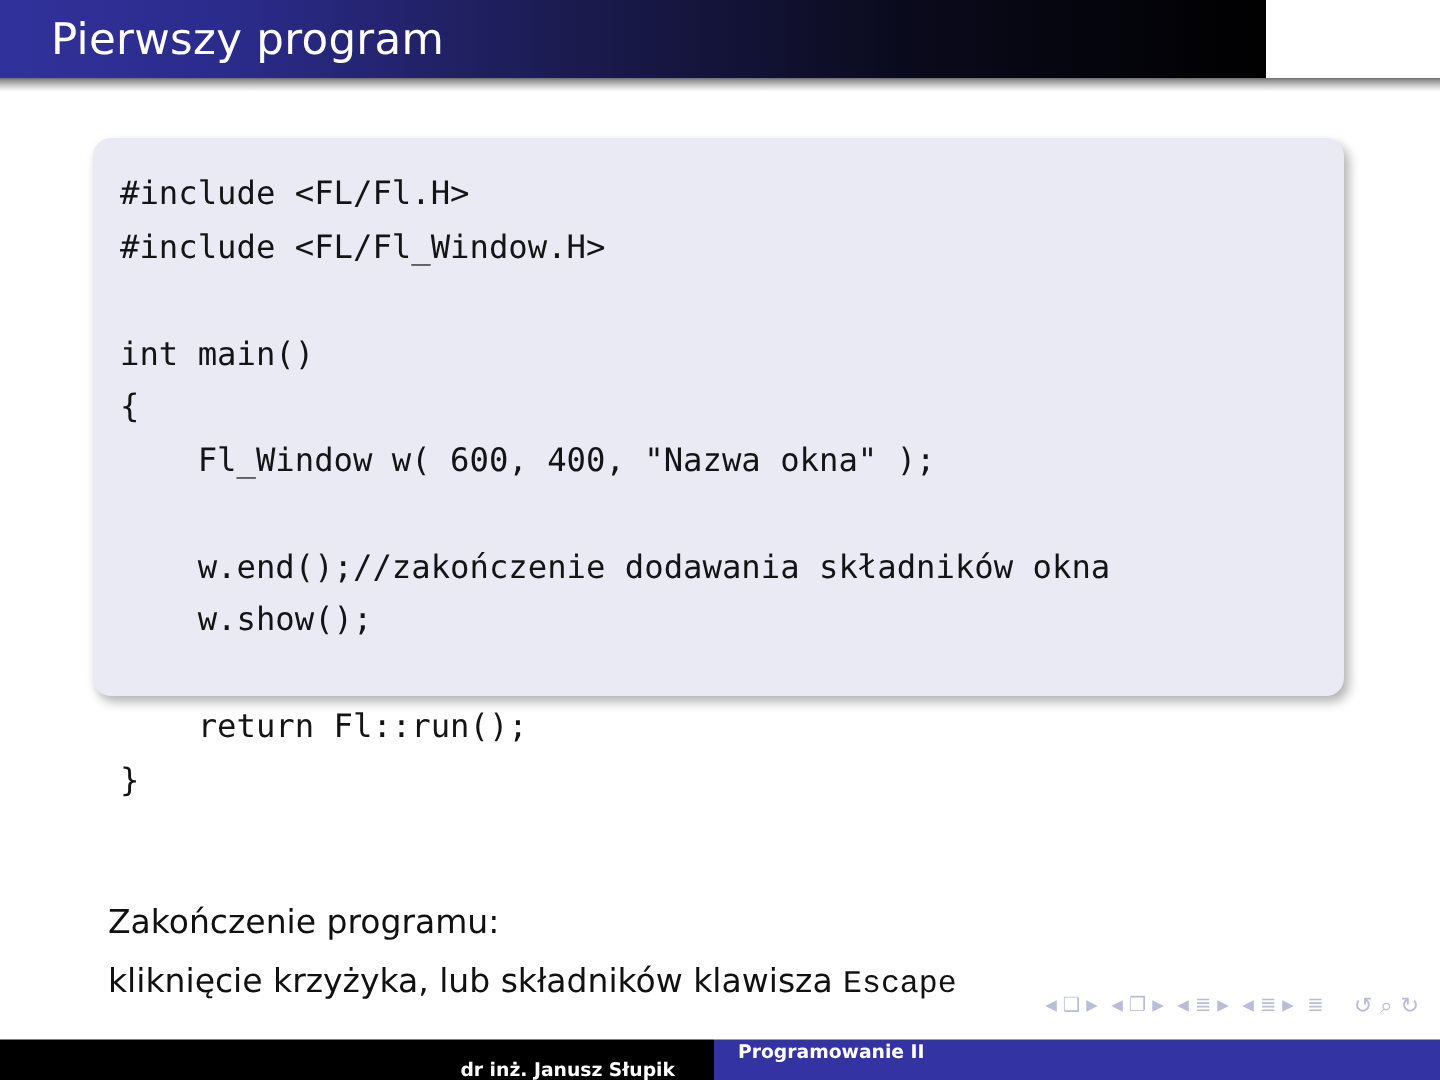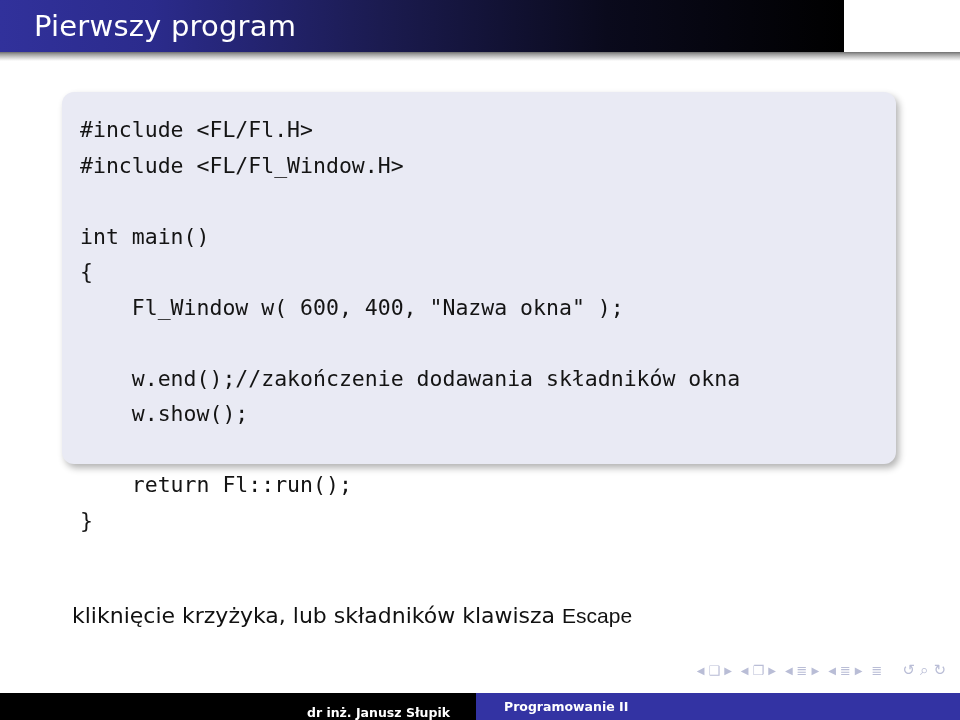--- a/index.html
+++ b/index.html
@@ -75,21 +75,21 @@
     left: 72px;
     top: 596px;
     width: 860px;
     font-family: "DejaVu Sans", sans-serif;
     font-size: 22px;
     color: #111111;
     line-height: 39px;
   }
   #outro .line { white-space: nowrap; }
   #outro .mono {
-    font-family: Liberation Sans, sans-serif;
+    font-family: Liberation Mono, monospace;
     font-size: 21px;
   }
 
   
   #nav-bar {
     position: absolute;
     right: 14px;
     top: 663px;
     display: flex;
     align-items: center;
@@ -132,22 +132,21 @@
     align-items: flex-end;
     justify-content: flex-end;
     padding-right: 26px;
     box-sizing: border-box;
   }
   #footer-course-cell {
     flex: 1;
     height: 100%;
     background: #3333a3;
     display: flex;
-    align-items: center;
-    padding-left: 28px;
+    padding-left: 16px;
     box-sizing: border-box;
   }
   .footer-text {
     color: #ffffff;
     font-family: "DejaVu Sans", sans-serif;
     font-size: 12.5px;
     font-weight: bold;
     white-space: nowrap;
   }
 </style>
@@ -168,20 +167,21 @@
     Fl_Window w( 600, 400, "Nazwa okna" );
 
     w.end();//zakończenie dodawania składników okna
     w.show();
 
     return Fl::run();
 }</pre>
 </div>
 
 <div id="outro">
+  <div class="line">Zakończenie programu:</div>
   <div class="line"><span>kliknięcie krzyżyka, lub składników klawisza </span><span class="mono">Escape</span></div>
 </div>
 
 <div id="nav-bar">
   <span class="nav-group">
     <span class="nav-arrow">◀</span>
     <span class="nav-sym">❑</span>
     <span class="nav-arrow">▶</span>
   </span>
   <span class="nav-group">

